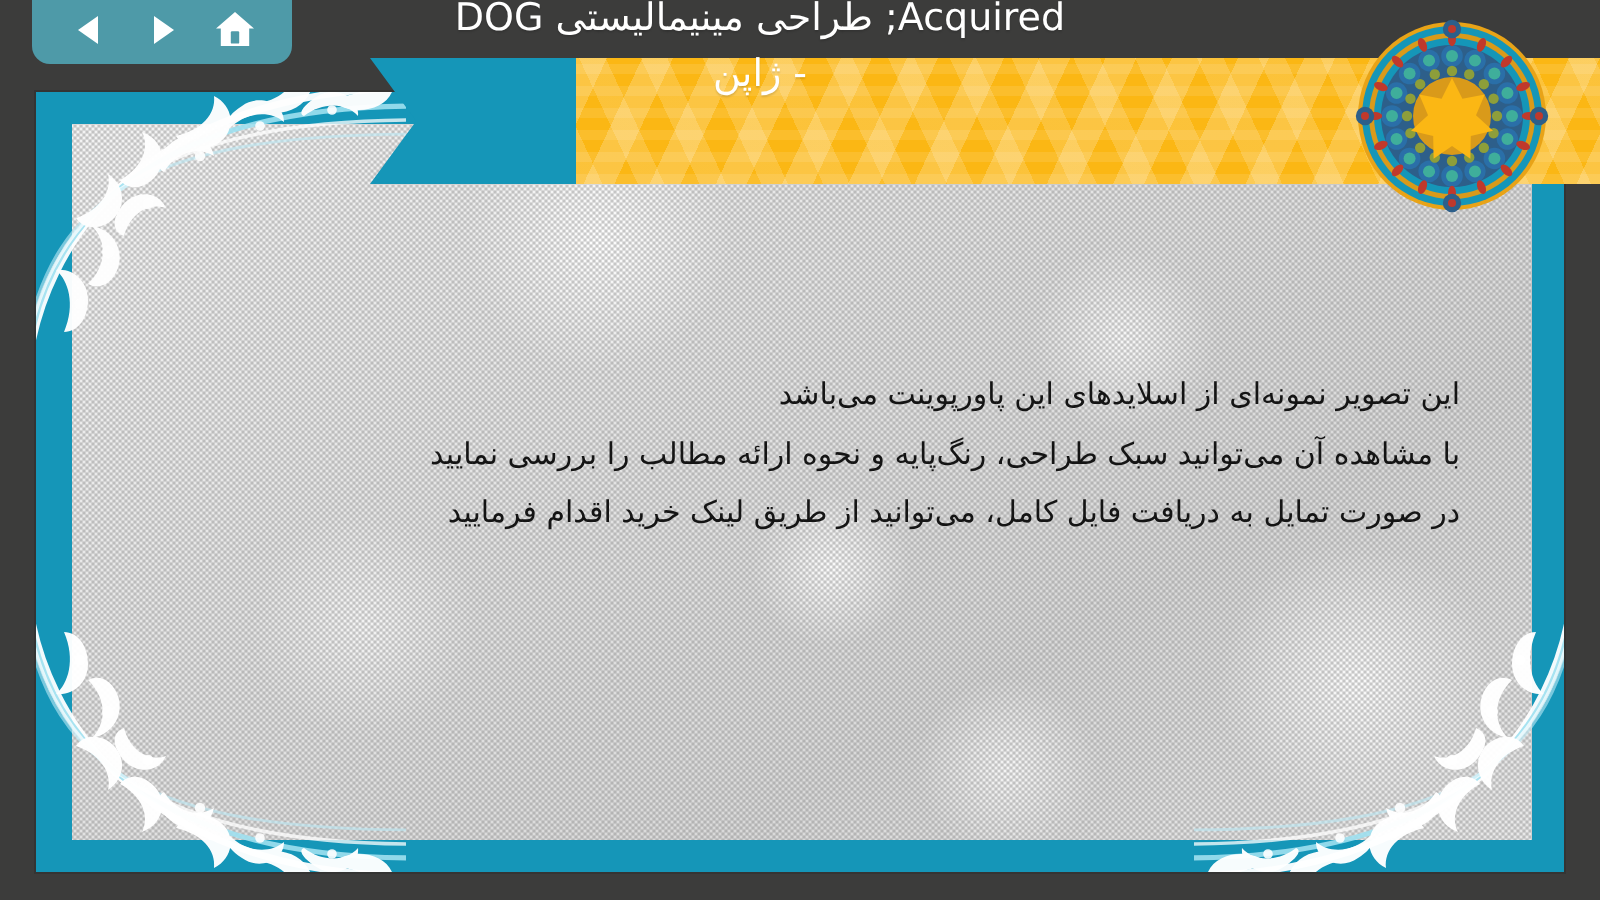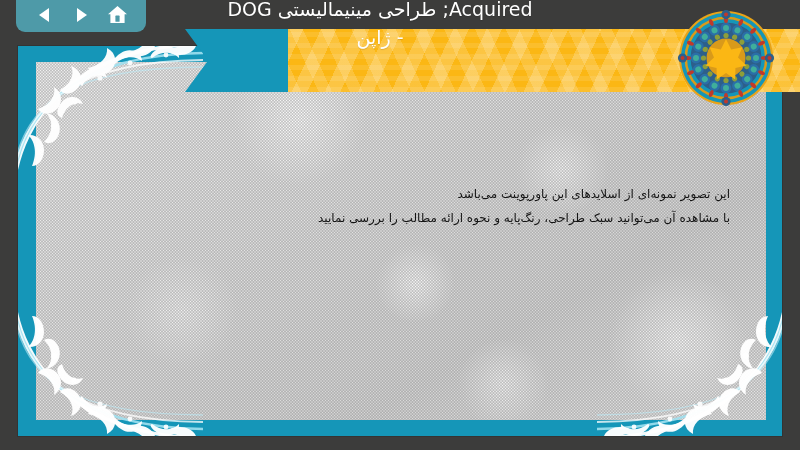--- a/index.html
+++ b/index.html
@@ -89,21 +89,21 @@
   
   .medallion{
     position:absolute;left:676px;top:8px;width:100px;height:100px;z-index:36;
   }
   .medallion svg{display:block;width:100%;height:100%;}
 
   
   .body-text{
     position:absolute;left:40px;right:52px;top:137px;
     direction:rtl;text-align:right;
-    color:#141414;font-size:12px;line-height:1.97;
+    color:#141414;font-size:15px;line-height:1.97;
     font-family:"DejaVu Sans","Liberation Sans",sans-serif;
     z-index:20;
   }
   .body-text .ln{display:block;white-space:nowrap;}
 </style>
 </head>
 <body>
 
 <div id="stage">
 
@@ -222,20 +222,21 @@
             <circle cx="112" cy="17" r="2.4"></circle>
           <circle cx="148" cy="9" r="2.4"></circle>
             <circle cx="22" cy="106" r="2.6"></circle>
         </g>
       </svg>
     </div>
 
     <div class="body-text">
       <span class="ln">این تصویر نمونه‌ای از اسلایدهای این پاورپوینت می‌باشد</span>
       <span class="ln">با مشاهده آن می‌توانید سبک طراحی، رنگ‌پایه و نحوه ارائه مطالب را بررسی نمایید</span>
+      <span class="ln">در صورت تمایل به دریافت فایل کامل، می‌توانید از طریق لینک خرید اقدام فرمایید</span>
     </div>
   </div>
 
   <div class="banner-wrap">
     <div class="ribbon-tail"></div>
     <div class="banner"></div>
     <div class="banner-title">بررسی طراحی معماری خانه پایه‌دار
 Acquired; طراحی مینیمالیستی DOG
 - ژاپن</div>
 

